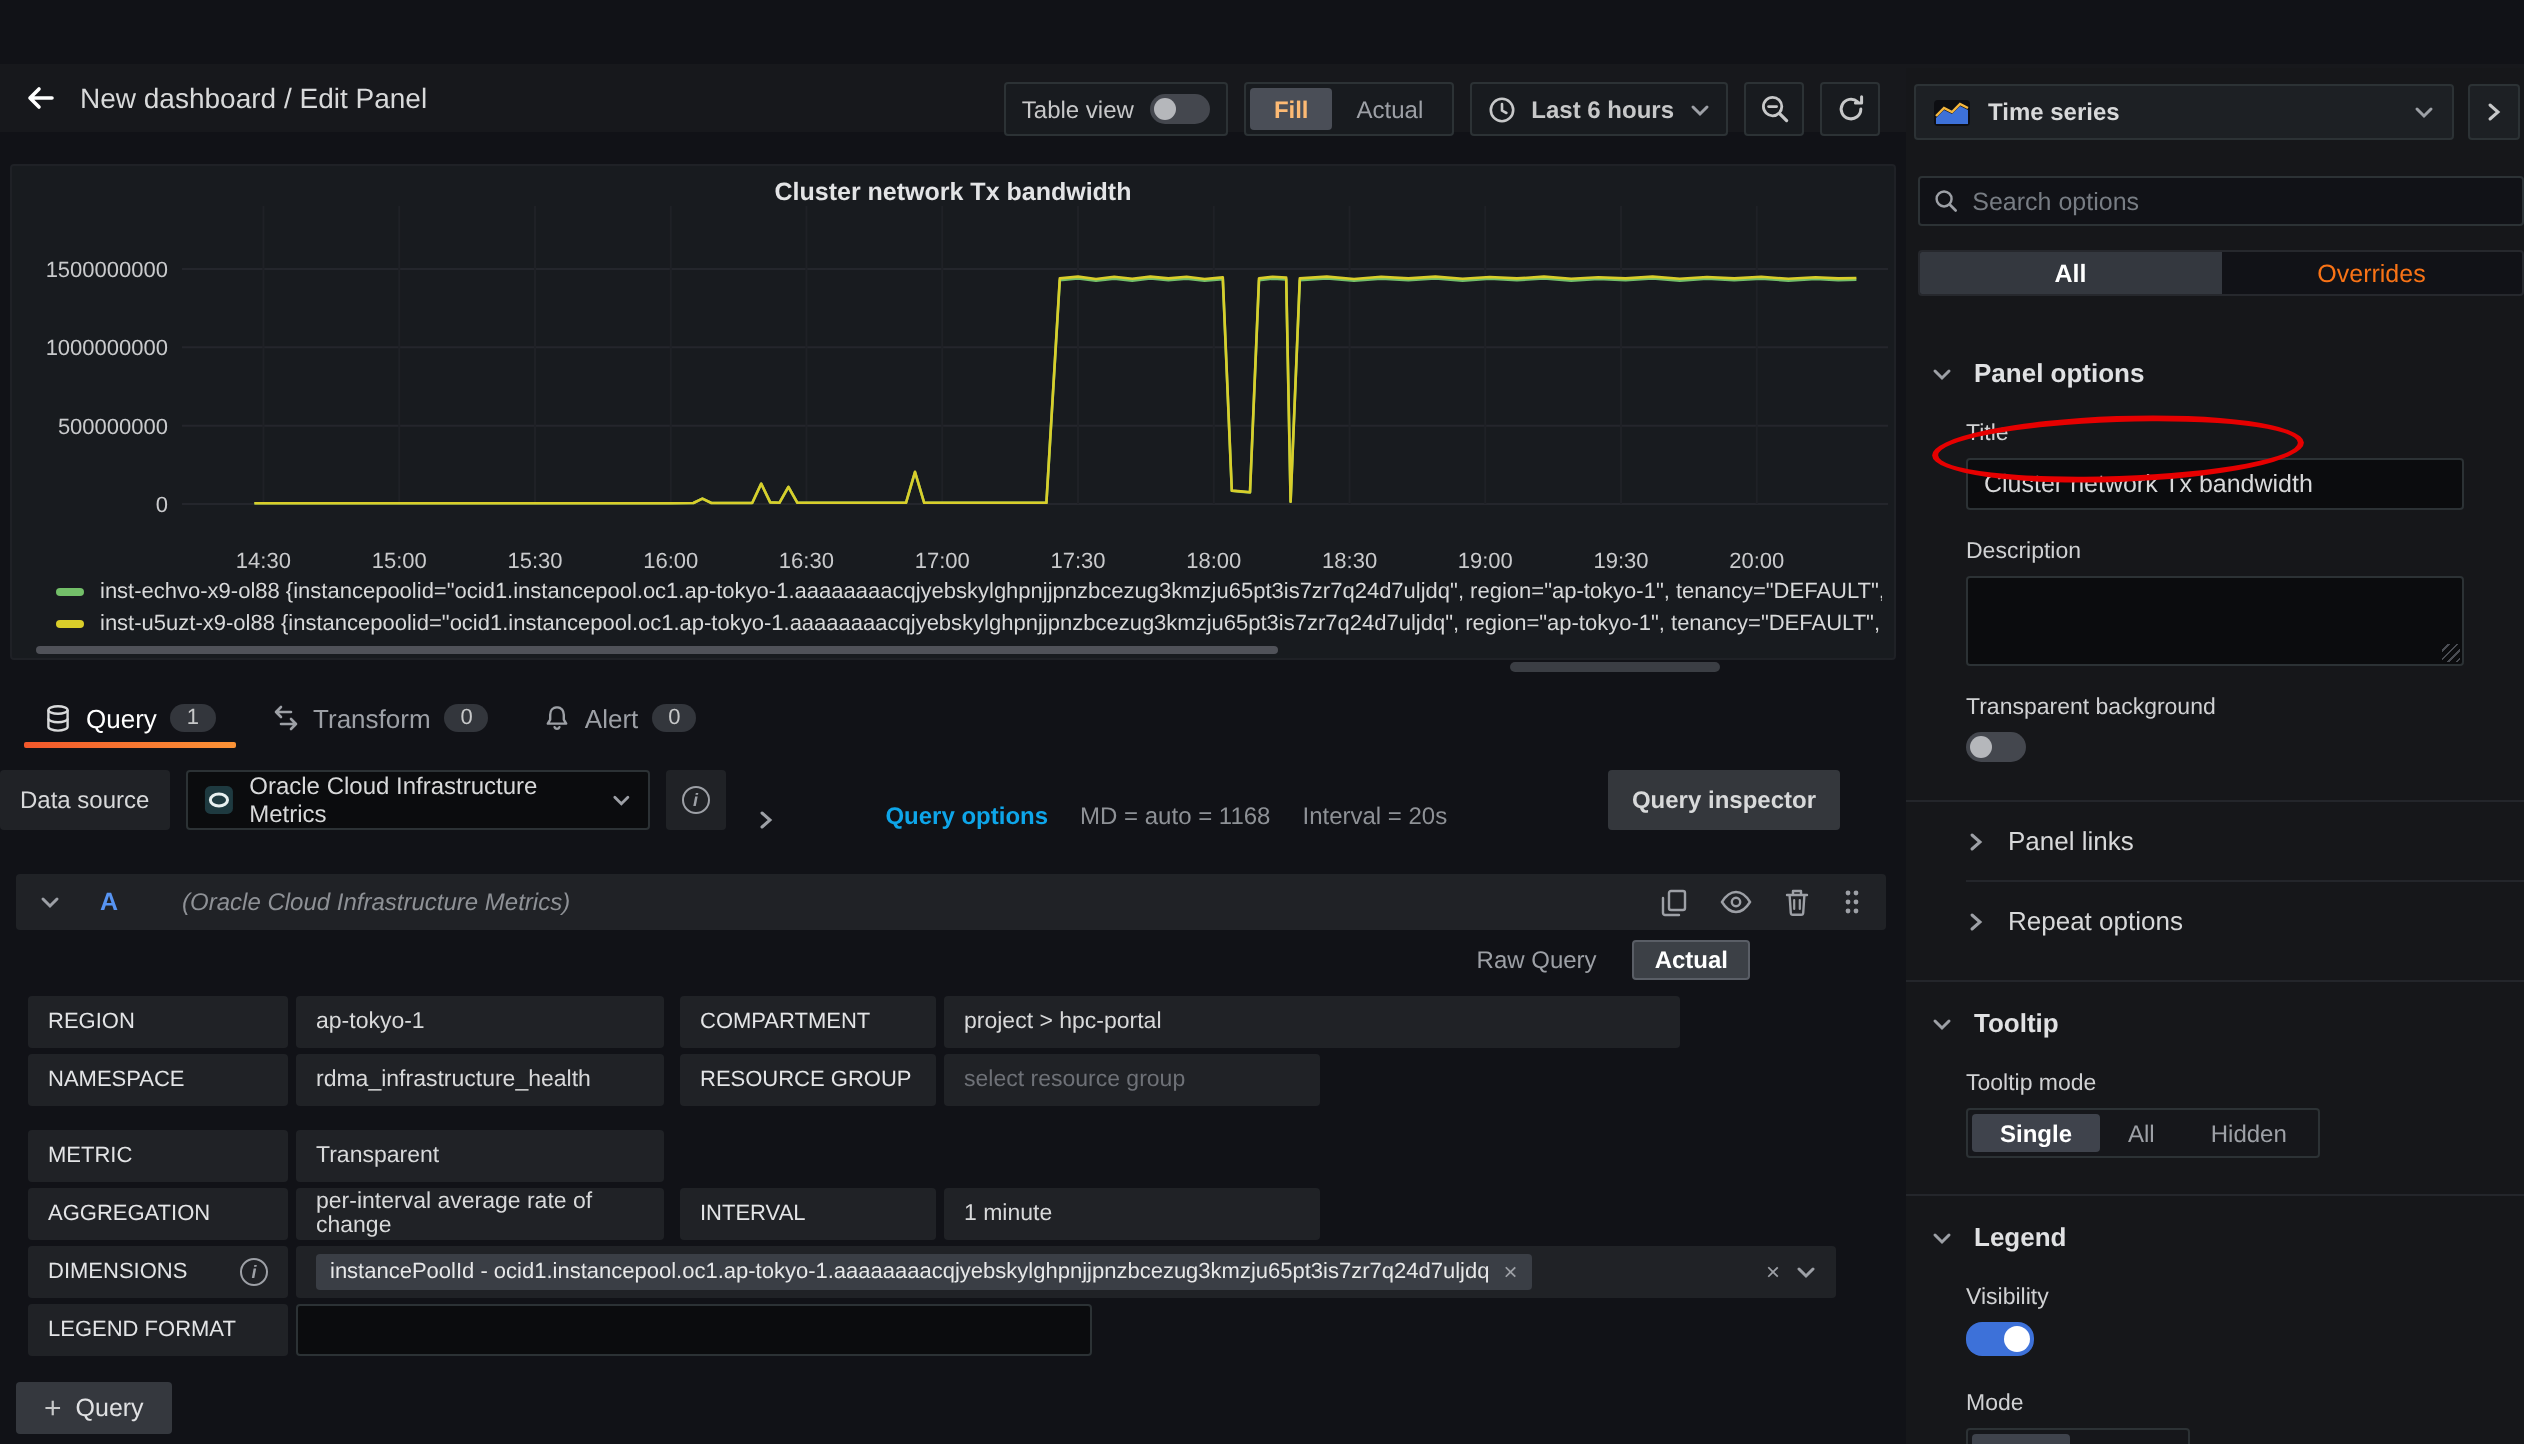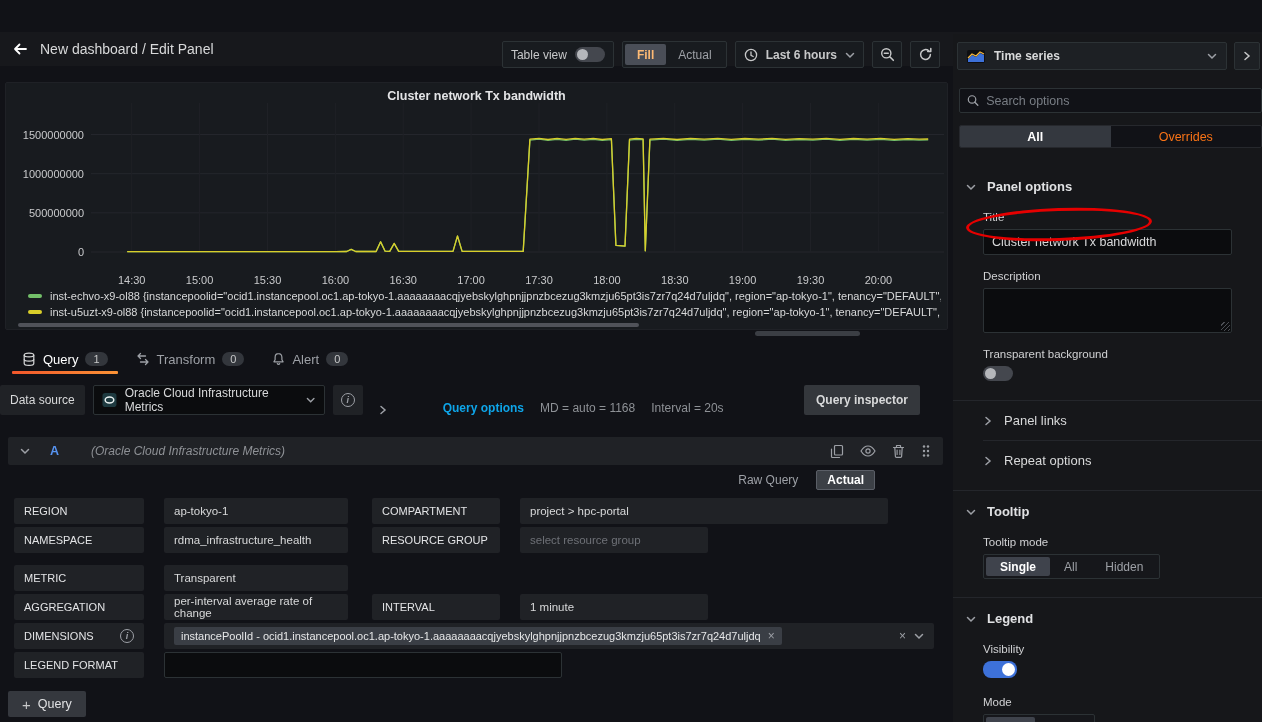--- a/index.html
+++ b/index.html
@@ -68,21 +68,21 @@
   .qc-header { height:28px; background:#202226; border-radius:2px; display:flex; align-items:center; gap:10px; padding:0 12px; }
   .ref-id { color:#5794f2; font-weight:600; font-size:12.5px; margin-left:10px; }
   .qc-hint { color:#8e9196; font-style:italic; margin-left:22px; }
   .qc-icons { margin-left:auto; display:flex; gap:16px; align-items:center; }
   .qc-icons > span { cursor:pointer; display:flex; }
   .builder-row { display:flex; justify-content:flex-end; align-items:center; gap:12px; margin:5px 68px 8px 0; }
   .raw-query { color:#9da0a6; cursor:pointer; padding:2px 6px; }
   .builder-chip { border:1px solid #5a5e66; background:#3c4046; color:#ffffff; font-weight:600; border-radius:2px; padding:2px 10px; cursor:pointer; }
 
   .q-form { margin-left:6px; }
-  .frow { display:flex; gap:20px; margin-bottom:3px; }
+  .frow { display:flex; gap:4px; margin-bottom:3px; }
   .cell { height:26px; background:#202226; border-radius:2px; display:flex; align-items:center; padding:0 10px; font-size:11px; }
   .flabel { width:130px; color:#e3e4e6; justify-content:space-between; }
   .flabel.second { margin-left:4px; width:128px; }
   .fval { cursor:pointer; color:#d8d9da; font-size:11.5px; }
   .w184 { width:184px; } .w368 { width:368px; } .w188 { width:188px; }
   .placeholder { color:#6e7177; }
   .dim-select { width:770px; display:flex; align-items:center; gap:8px; cursor:pointer; }
   .dim-chip { background:#3a3e45; border-radius:2px; padding:2px 7px; color:#e6e7e8; display:flex; gap:7px; align-items:center; white-space:nowrap; }
   .chip-x, .clear-x { color:#9da0a6; cursor:pointer; font-size:12px; }
   .dim-right { margin-left:auto; display:flex; align-items:center; gap:8px; }

